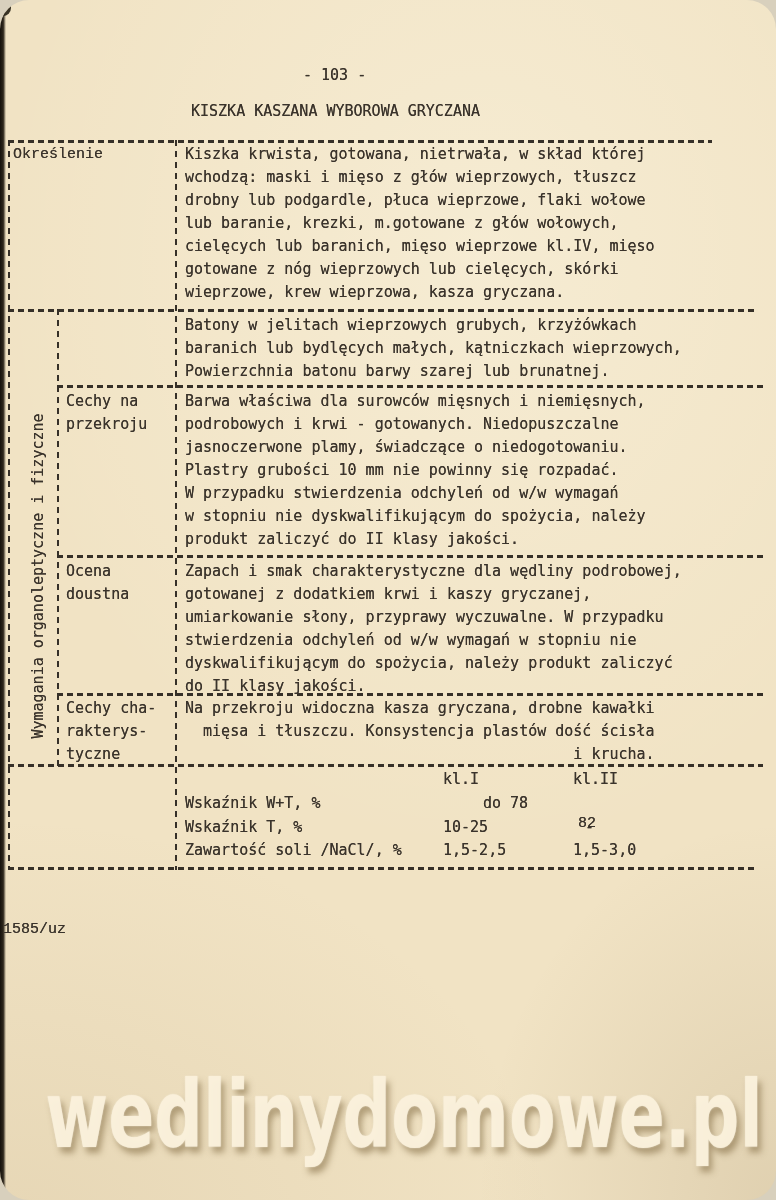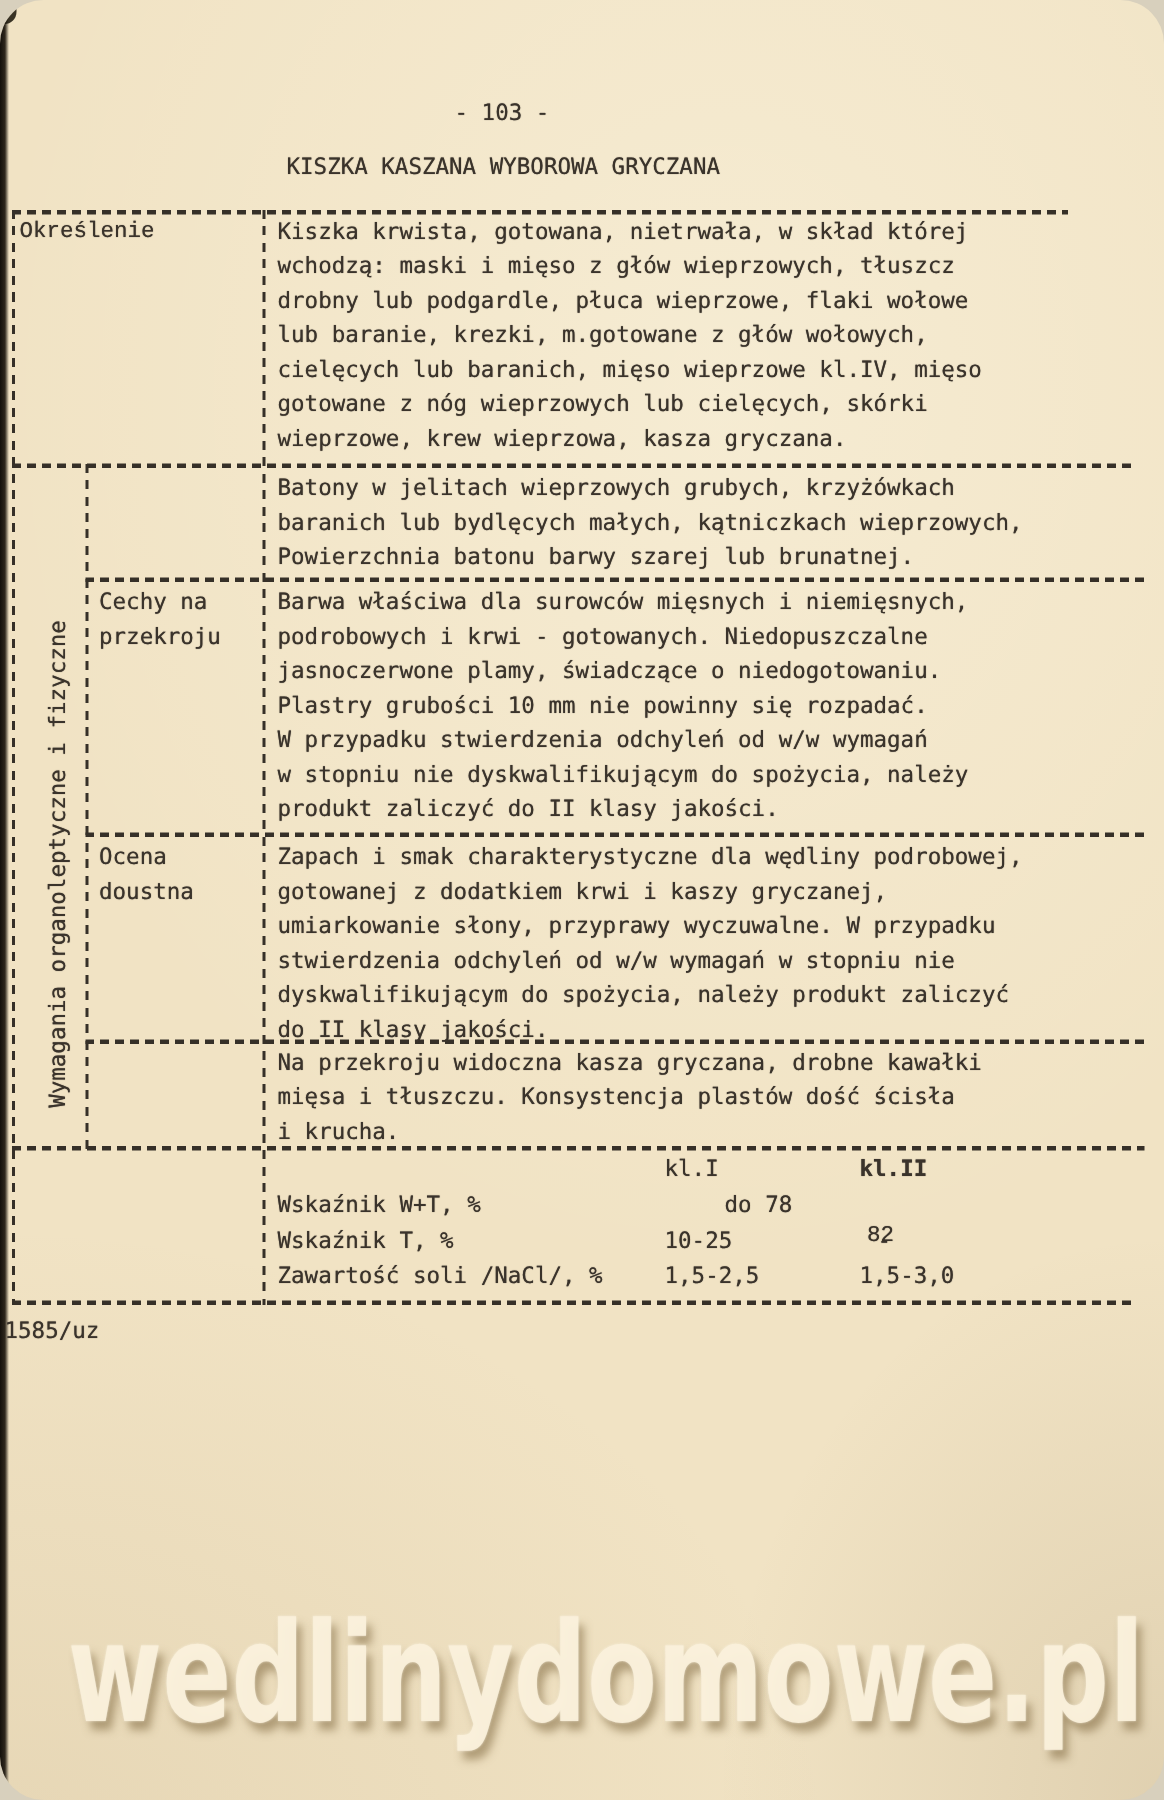--- a/index.html
+++ b/index.html
@@ -84,37 +84,40 @@
 
   <div class="txt" style="left:66px;top:560px;">Ocena
 doustna</div>
   <div class="txt" style="left:185px;top:560px;">Zapach i smak charakterystyczne dla wędliny podrobowej,
 gotowanej z dodatkiem krwi i kaszy gryczanej,
 umiarkowanie słony, przyprawy wyczuwalne. W przypadku
 stwierdzenia odchyleń od w/w wymagań w stopniu nie
 dyskwalifikującym do spożycia, należy produkt zaliczyć
 do II klasy jakości.</div>
 
-  <div class="txt" style="left:185px;top:697px;">Na przekroju widoczna kasza gryczana, drobne kawałki
+  <div class="txt" style="left:66px;top:697px;">Cechy cha-
+rakterys-
+tyczne</div>
+  <div class="txt" style="left:185px;top:697px;text-align:right;">Na przekroju widoczna kasza gryczana, drobne kawałki
 mięsa i tłuszczu. Konsystencja plastów dość ścisła
 i krucha.</div>
 
 
   <div class="txt" style="left:443px;top:768px;">kl.I</div>
-  <div class="txt" style="left:573px;top:768px;font-weight:bold;">kl.II</div>
+  <div class="txt" style="left:573px;top:768px;">kl.II</div>
 
   <div class="txt" style="left:185px;top:792px;text-align:center;">Wskaźnik W+T, %</div>
   <div class="txt" style="left:443px;top:792px;margin-left:40px;">do 78</div>
   <div class="txt" style="left:578px;top:812px;font-family:Liberation Mono, monospace;">82</div>
 
   <div class="txt" style="left:185px;top:816px;">Wskaźnik T, %</div>
   <div class="txt" style="left:443px;top:816px;">10-25</div>
   <div class="txt" style="left:585px;top:816px;">-</div>
 
   <div class="txt" style="left:185px;top:839px;">Zawartość soli /NaCl/, %</div>
   <div class="txt" style="left:443px;top:839px;">1,5-2,5</div>
   <div class="txt" style="left:573px;top:839px;">1,5-3,0</div>
 
-  <div class="txt" style="left:3px;top:876px;">1585/uz</div>
+  <div class="txt" style="left:3px;top:918px;font-family:Liberation Mono, monospace;">1585/uz</div>
 
   <div class="watermark">wedlinydomowe.pl</div>
 
 </div>
 
 </body></html>

